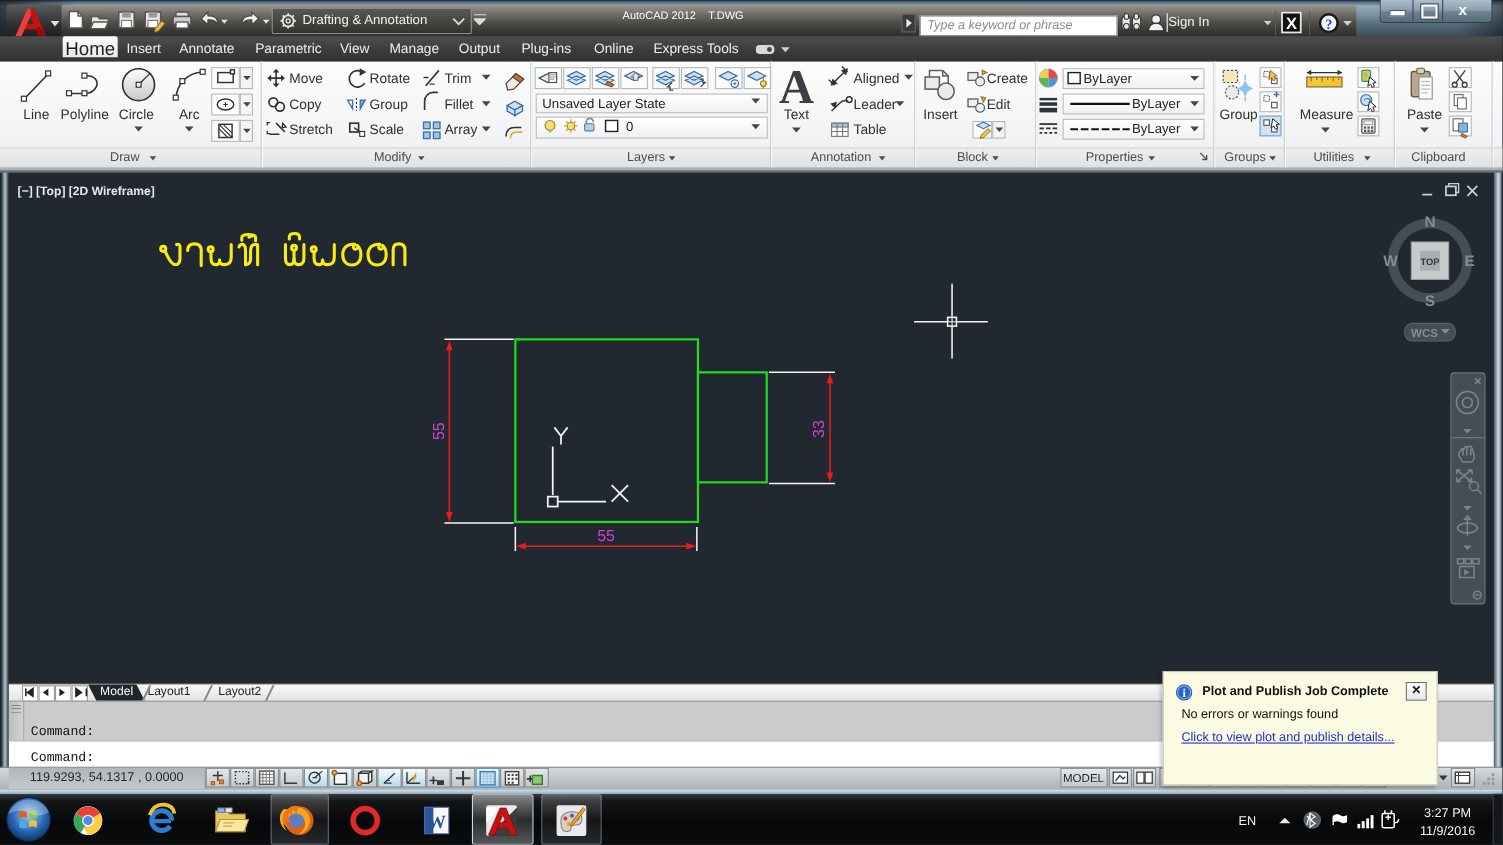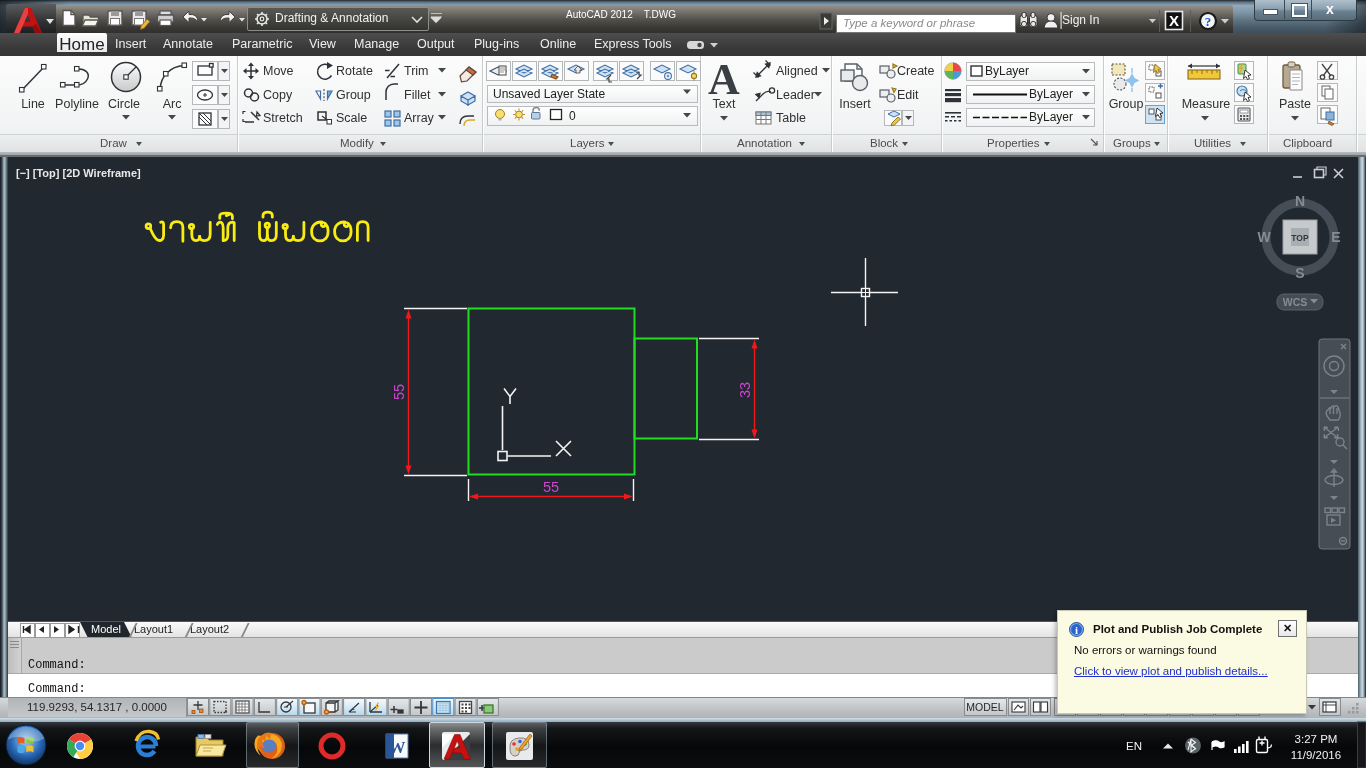--- a/index.html
+++ b/index.html
@@ -690,21 +690,21 @@
  <svg style="position:absolute;left:12px;top:1px" width="62" height="13">
   <g fill="#222">
         <path d="M3.5,3 v7 M10,3 v7 l-5,-3.5 z" stroke="#222" stroke-width="1.4"></path>
         <path d="M24,3 v7 l-5,-3.5 z"></path>
         <path d="M34,3 v7 l5,-3.5 z"></path>
         <path d="M49,3 v7 l5,-3.5 z M58.5,3 v7" stroke="#222" stroke-width="1.4"></path>
       </g>
  </svg>
  <div class="abs" style="left:72px;top:0;width:52px;height:16px;background:#20262c;clip-path:polygon(0 0,44px 0,52px 100%,8px 100%);color:#fff;font-size:11px;text-align:center;line-height:15px;padding-left:0">Model</div>
  <div class="abs" style="left:126px;top:0;width:56px;height:16px;color:#222;font-size:11px;text-align:left;line-height:15px">Layout1</div>
- <div class="abs" style="left:182px;top:0;width:56px;height:16px;color:#222;font-size:11px;line-height:15px">Layout2</div>
+ <div class="abs" style="left:182px;top:0;width:56px;height:16px;color:#222;font-size:11px;text-align:center;line-height:15px">Layout2</div>
  <div class="abs" style="left:124px;top:1px;width:1.5px;height:15px;background:#888;transform:skewX(-26deg)"></div>
  <div class="abs" style="left:180px;top:1px;width:1.5px;height:15px;background:#888;transform:skewX(-26deg)"></div>
  <div class="abs" style="left:236px;top:1px;width:1.5px;height:15px;background:#888;transform:skewX(-26deg)"></div>
 </div>
 
 <div class="abs" id="cmdhist">
  <div class="abs" style="left:0;top:0;width:13px;height:36px;background:linear-gradient(90deg,#bdbdbd,#d2d2d2);border-right:1px solid #a8a8a8"></div>
  <div class="abs" style="left:2px;top:2px;width:9px;height:8px;background:repeating-linear-gradient(0deg,#8a8a8a 0 1px,transparent 1px 3px)"></div>
  <div class="tx" style="left:20px;top:20px">Command:</div>
 </div>

